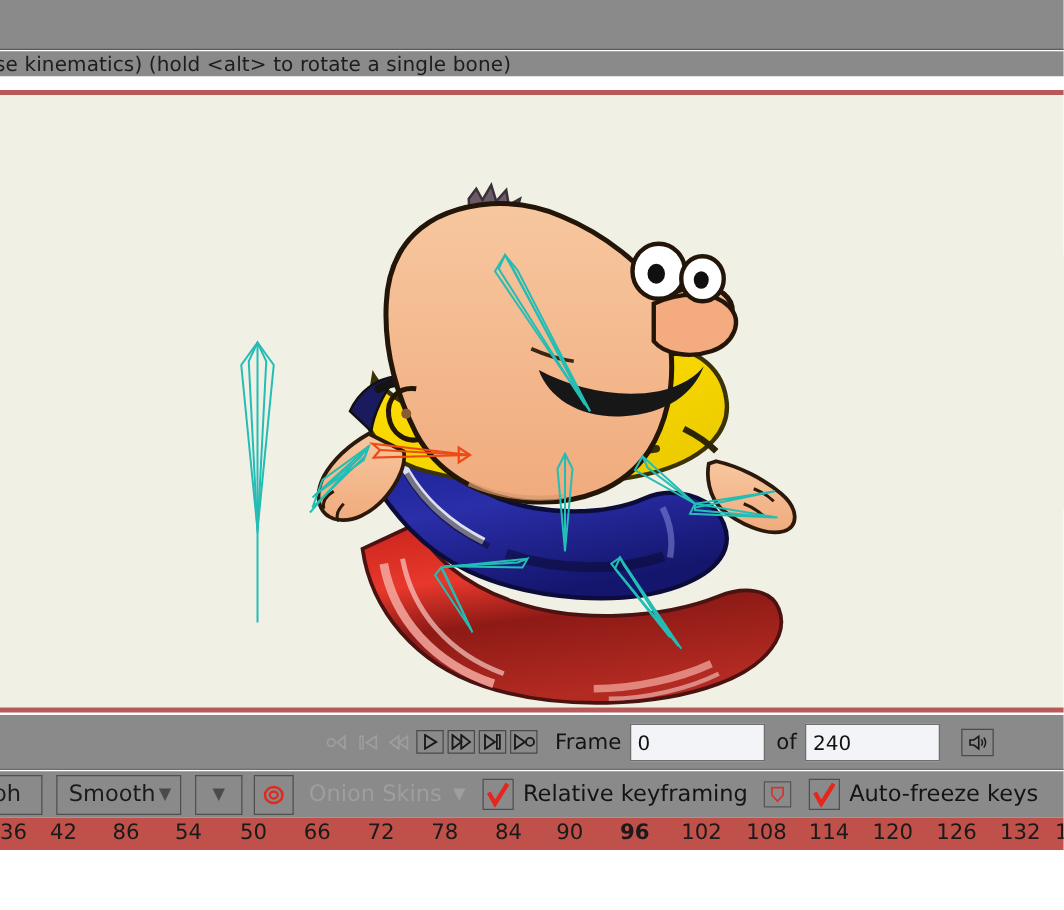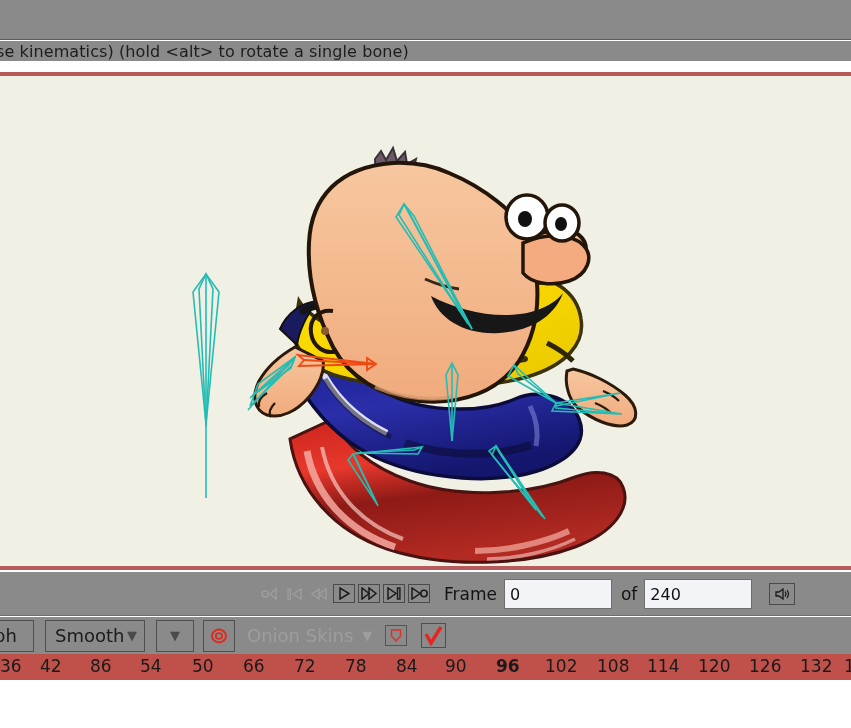--- a/index.html
+++ b/index.html
@@ -374,33 +374,42 @@
         <ellipse cx="9" cy="9" rx="7" ry="6.4" fill="none" stroke="#e02a20" stroke-width="2"></ellipse>
         <ellipse cx="9" cy="9" rx="3.2" ry="2.8" fill="none" stroke="#e02a20" stroke-width="1.8"></ellipse>
       </svg>
     </div>
 
     <div class="onion-group">
       <span>Onion Skins</span>
       <span class="caret">▼</span>
     </div>
 
+    <div class="check-group">
+      <div class="checkbox">
+        <svg width="21" height="20" viewBox="0 0 21 20">
+          <path d="M3,8 L8,17 L18,1" fill="none" stroke="#e8251c" stroke-width="3.4" stroke-linecap="butt" stroke-linejoin="miter"></path>
+        </svg>
+      </div>
+      <span class="check-label">Relative keyframing</span>
+    </div>
 
     <div class="shield-btn">
       <svg width="12" height="13" viewBox="0 0 12 13">
         <path d="M1.5,1 L10.5,1 L10.5,7 L6,12 L1.5,7 Z" fill="none" stroke="#d8322a" stroke-width="1.4"></path>
       </svg>
     </div>
 
     <div class="check-group">
       <div class="checkbox">
         <svg width="21" height="20" viewBox="0 0 21 20">
           <path d="M3,8 L8,17 L18,1" fill="none" stroke="#e8251c" stroke-width="3.4" stroke-linecap="butt" stroke-linejoin="miter"></path>
         </svg>
       </div>
+      <span class="check-label">Auto-freeze keys</span>
     </div>
   </div>
 
   <div class="ruler" id="timeline-ruler">
       <span class="tick" style="left: 0px;">36</span>
       <span class="tick" style="left: 40px;">42</span>
       <span class="tick" style="left: 90px;">86</span>
       <span class="tick" style="left: 140px;">54</span>
       <span class="tick" style="left: 192px;">50</span>
       <span class="tick" style="left: 243px;">66</span>

